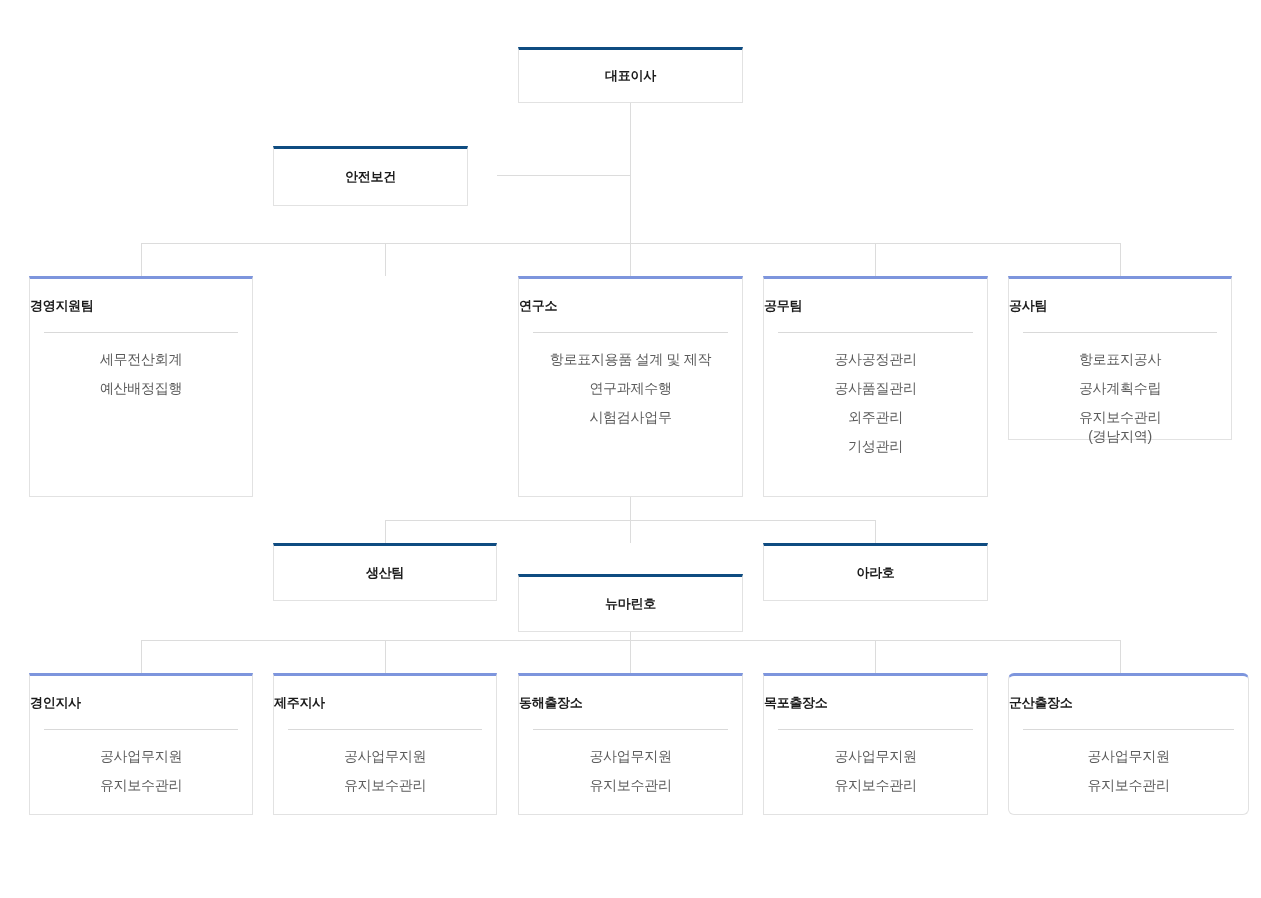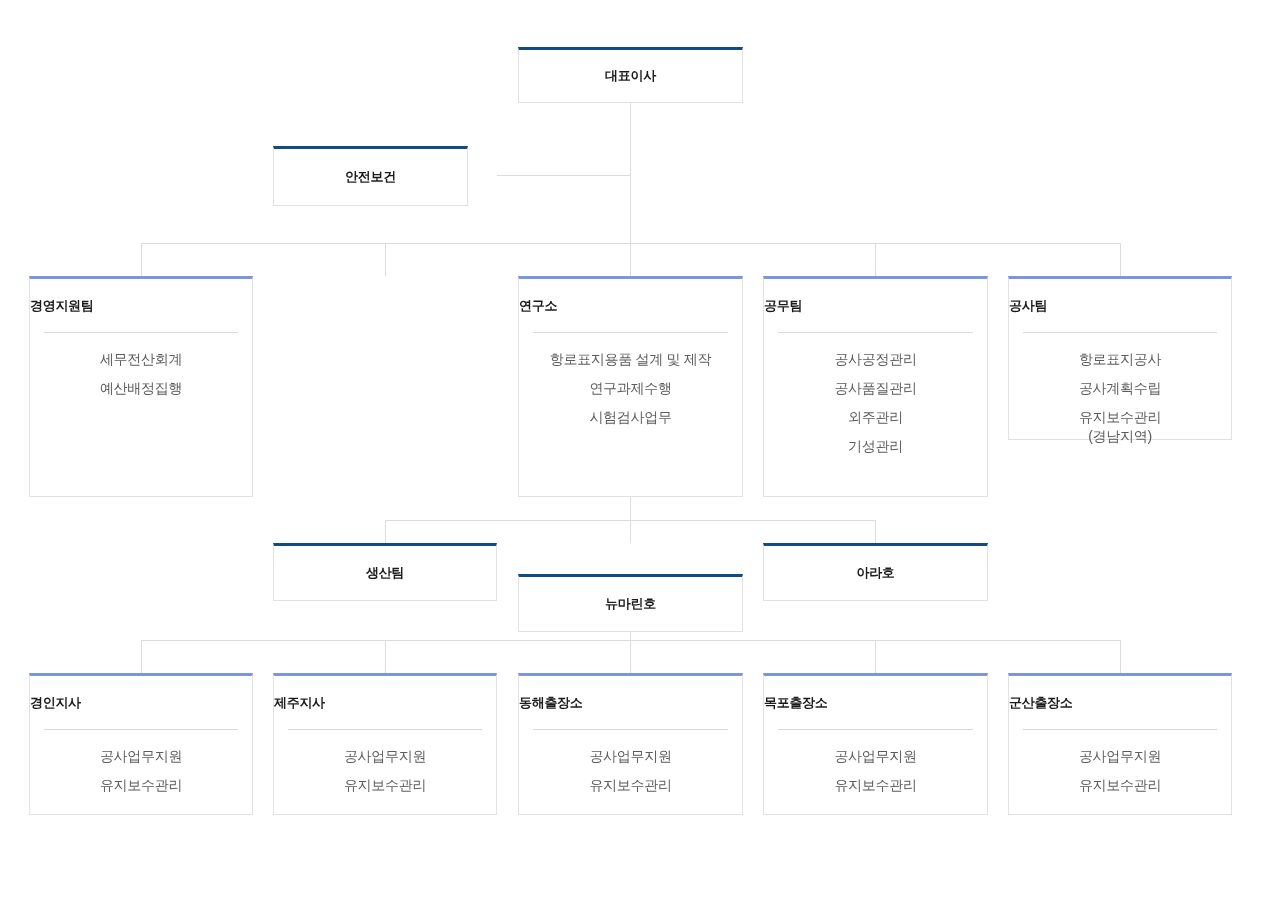--- a/index.html
+++ b/index.html
@@ -177,21 +177,21 @@
     <div class="head">
         <span class="title">목포출장소</span>
       </div>
     <div class="divider"></div>
     <div>
       <div class="item">공사업무지원</div>
       <div class="item">유지보수관리</div>
     </div>
   </div>
 
-  <div class="box light" style="left:1008px; top:673px; width:224px; height:142px;">
+  <div class="box light" style="left:1008px; top:673px; width:241px; height:142px;border-radius:6px;">
     <div class="head">
         <span class="title">군산출장소</span>
       </div>
     <div class="divider"></div>
     <div>
       <div class="item">공사업무지원</div>
       <div class="item">유지보수관리</div>
     </div>
   </div>
 

